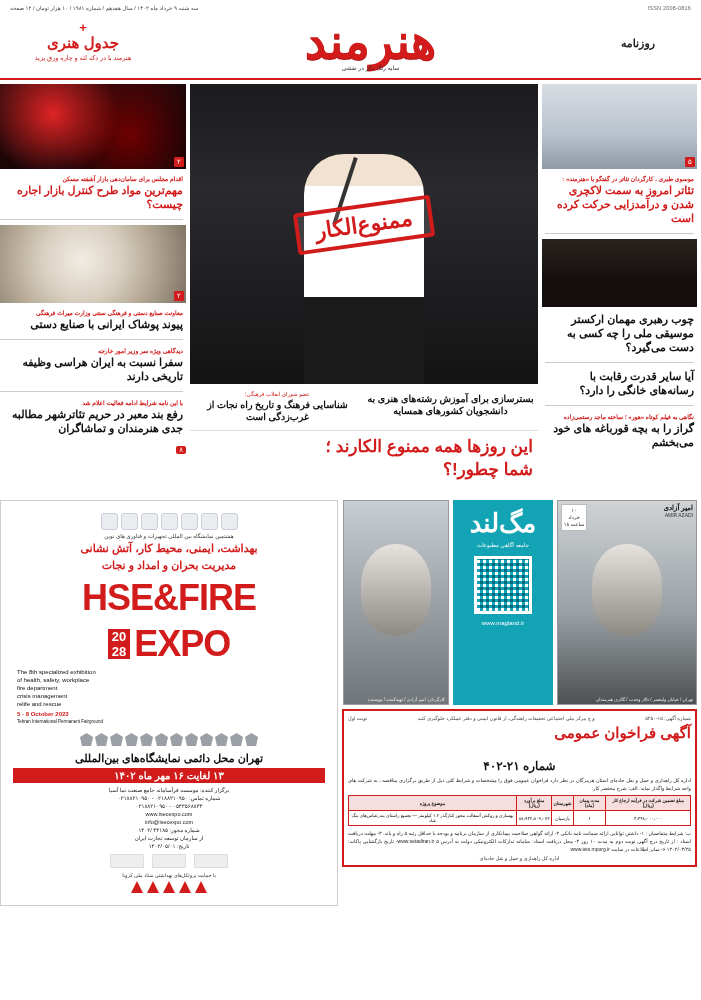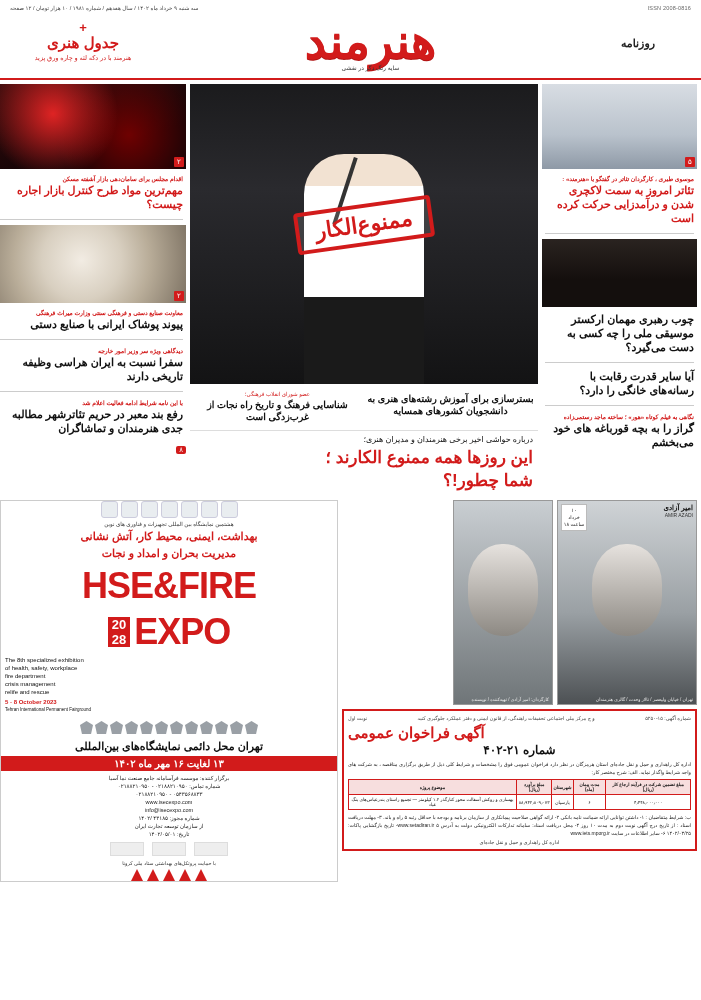--- a/index.html
+++ b/index.html
@@ -146,31 +146,31 @@
       repeating-linear-gradient(90deg,#fff 0 3px,#12a3b4 3px 6px),
       repeating-linear-gradient(0deg,#fff 0 3px,#12a3b4 3px 6px);
     background-blend-mode: multiply; border:3px solid #fff;
   }
   .ad-teal .url { font-size:6px; margin-top:6px; direction:ltr;}
 
   .notice {
     border:2px solid #d21b1b; padding:4px; background:#fff;
   }
   .notice .top { display:flex; justify-content:space-between; font-size:5px; color:#444;}
-  .notice h3 { text-align:left; color:#d21b1b; font-size:15px; margin:3px 0 1px; }
+  .notice h3 { text-align:right; color:#d21b1b; font-size:15px; margin:3px 0 17px; }
   .notice .sub { text-align:center; font-size:12px; font-weight:bold; margin-bottom:3px;}
   .notice p { font-size:5px; line-height:8px; text-align:justify; color:#222;}
   table.tbl { width:100%; border-collapse:collapse; margin:3px 0; font-size:4.5px;}
   table.tbl th, table.tbl td { border:1px solid #d21b1b; padding:2px 1px; text-align:center; color:#111;}
   table.tbl th { background:#f7dede; font-size:4.5px; }
   .notice .foot { text-align:center; font-size:5px; margin-top:2px; color:#333;}
 
   
   .expo {
-    border:1px solid #ccc; background:#fff; padding:0; position:relative;
+    border:1px solid #ccc; background:#fff; padding:12px; position:relative;
     display:flex; flex-direction:column; align-items:center;
   }
   .expo-logos { display:flex; gap:3px; justify-content:center; flex-wrap:wrap; margin-bottom:3px;}
   .expo-logos i { width:17px;height:17px;display:block;border-radius:3px; background:#e9edf0; border:1px solid #ccd; }
   .expo .line1 { font-size:5.5px; color:#333; text-align:center;}
   .expo .line2 { font-size:11px; font-weight:bold; color:#d21b1b; text-align:center; line-height:15px; margin-top:2px;}
   .hse {
     margin-top:4px; display:flex; align-items:center; gap:4px; justify-content:center; width:100%;
   }
   .hse .big { font-size:36px; font-weight:bold; color:#d21b1b; letter-spacing:-1px; direction:ltr;}
@@ -255,21 +255,20 @@
         <div class="teaser">
           <div class="k"></div>
           <div class="t">بسترسازی برای آموزش رشته‌های هنری به دانشجویان کشورهای همسایه</div>
         </div>
         <div class="teaser">
           <div class="k">عضو شورای انقلاب فرهنگی؛</div>
           <div class="t">شناسایی فرهنگ و تاریخ راه نجات از غرب‌زدگی است</div>
         </div>
       </div>
       <div class="main-bottom">
-        <div class="lead">درباره حواشی اخیر برخی هنرمندان و مدیران هنری؛</div>
         <div class="big-red">این روزها همه ممنوع الکارند ؛</div>
         <div class="big-red">شما چطور!؟</div>
       </div>
     </div>
 
     <div class="col">
       <div class="photo img-club" style="height:85px">
         <div class="num">۲</div>
       </div>
       <div>
@@ -307,20 +306,26 @@
           <div class="hdr2">AMIR AZADI</div>
           <div class="badge">
             <div>۱۰</div>
             <div>خرداد</div>
             <div>ساعت ۱۸</div>
           </div>
           <div class="face"></div>
           <div class="cap">تهران / خیابان ولیعصر / تالار وحدت / گالری هنرمندان</div>
         </div>
 
+        <div class="ad-teal">
+          <div class="logo">مگ‌لند</div>
+          <div class="slogan">جامعه آگاهی مطبوعات</div>
+          <div class="qr"></div>
+          <div class="url">www.magland.ir</div>
+        </div>
 
         <div class="ad-poster" style="background:linear-gradient(180deg,#c9ced2,#6f7578);">
           <div class="face"></div>
           <div class="cap">کارگردان: امیر آزادی / تهیه‌کننده / نویسنده</div>
         </div>
       </div>
 
       <div class="notice">
         <div class="top">
           <span>شماره آگهی: ۱۵-۵۲۵۰</span>

